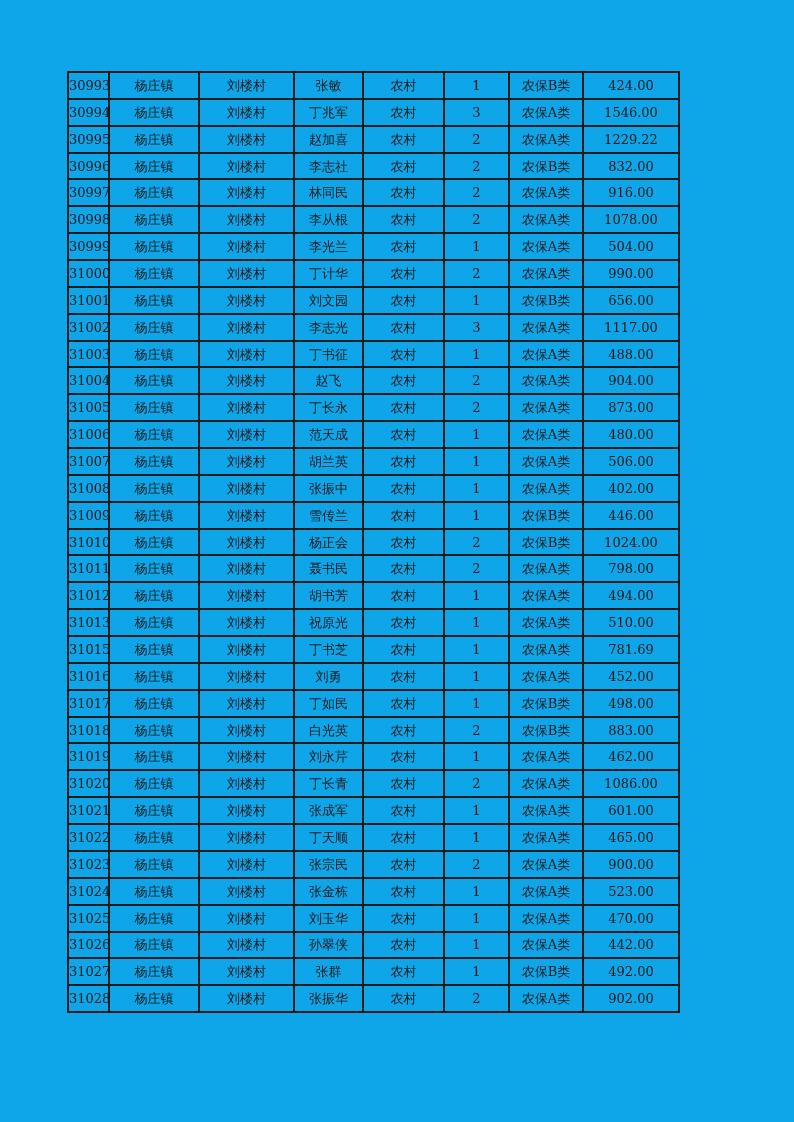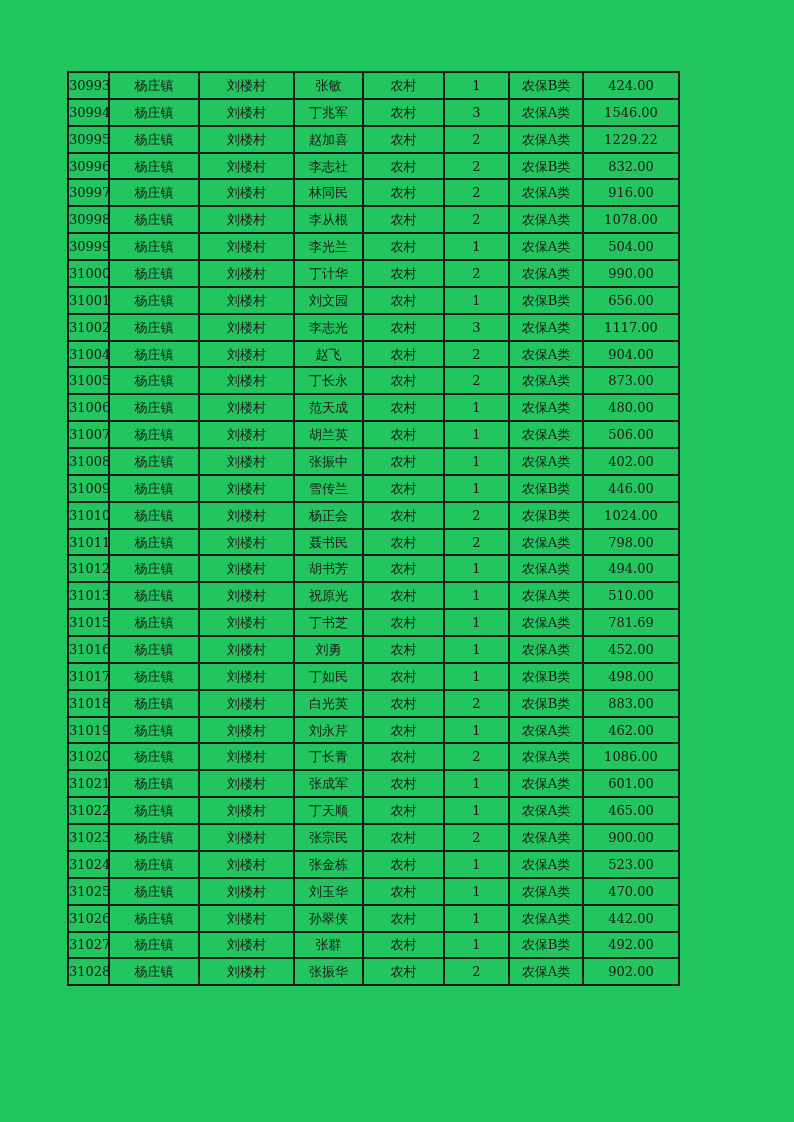--- a/index.html
+++ b/index.html
@@ -4,21 +4,21 @@
 <style>
   html, body {
     margin: 0;
     padding: 0;
     background: #ffffff;
   }
   .page {
     position: relative;
     width: 794px;
     height: 1122px;
-    background: #22c55e;
+    background: #0ea5e9;
     overflow: hidden;
     font-family: "DejaVu Serif", "Liberation Serif", serif;
     color: #1a1a1a;
   }
   table.roster {
     position: absolute;
     left: 67px;
     top: 71px;
     width: 611px;
     border-collapse: collapse;
@@ -158,20 +158,30 @@
           <td>31002</td>
           <td>杨庄镇</td>
           <td>刘楼村</td>
           <td>李志光</td>
           <td>农村</td>
           <td>3</td>
           <td>农保A类</td>
           <td>1117.00</td>
         </tr>
         <tr>
+          <td>31003</td>
+          <td>杨庄镇</td>
+          <td>刘楼村</td>
+          <td>丁书征</td>
+          <td>农村</td>
+          <td>1</td>
+          <td>农保A类</td>
+          <td>488.00</td>
+        </tr>
+        <tr>
           <td>31004</td>
           <td>杨庄镇</td>
           <td>刘楼村</td>
           <td>赵飞</td>
           <td>农村</td>
           <td>2</td>
           <td>农保A类</td>
           <td>904.00</td>
         </tr>
         <tr>

